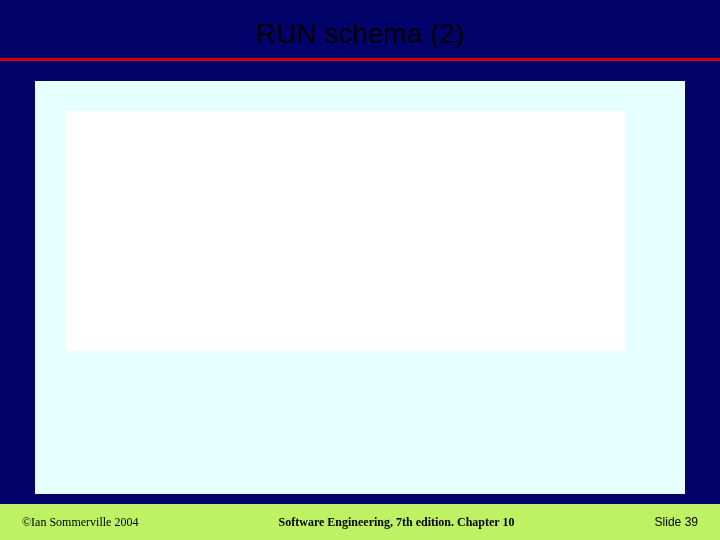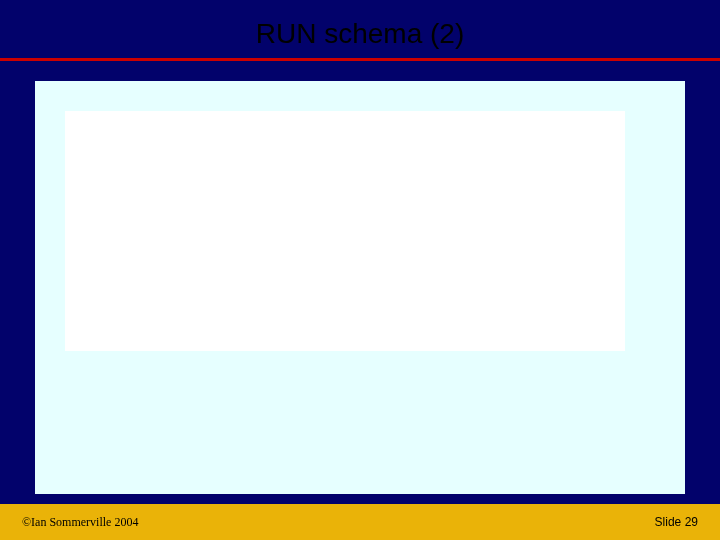--- a/index.html
+++ b/index.html
@@ -39,21 +39,21 @@
     .inner-white {
       position: absolute;
       top: 30px;
       left: 30px;
       right: 60px;
       height: 240px;
       background: #ffffff;
     }
     .footer {
       height: 36px;
-      background: #eab308;
+      background: #bef264;
       display: flex;
       align-items: center;
       justify-content: space-between;
       padding: 0 22px;
       font-size: 12px;
       color: #000000;
       font-family: "Times New Roman", Times, serif;
     }
     .footer-center {
       font-weight: bold;
@@ -71,16 +71,17 @@
 <div class="red-line"></div>
 
 <div class="content-area">
   <div class="content-frame">
     <div class="inner-white"></div>
   </div>
 </div>
 
 <div class="footer">
   <span>©Ian Sommerville 2004</span>
+  <span class="footer-center">Software Engineering, 7th edition. Chapter 10</span>
   <span class="footer-right">
-    <span>Slide </span><span>29</span>
+    <span>Slide </span><span>39</span>
   </span>
 </div>
 
 </body></html>

